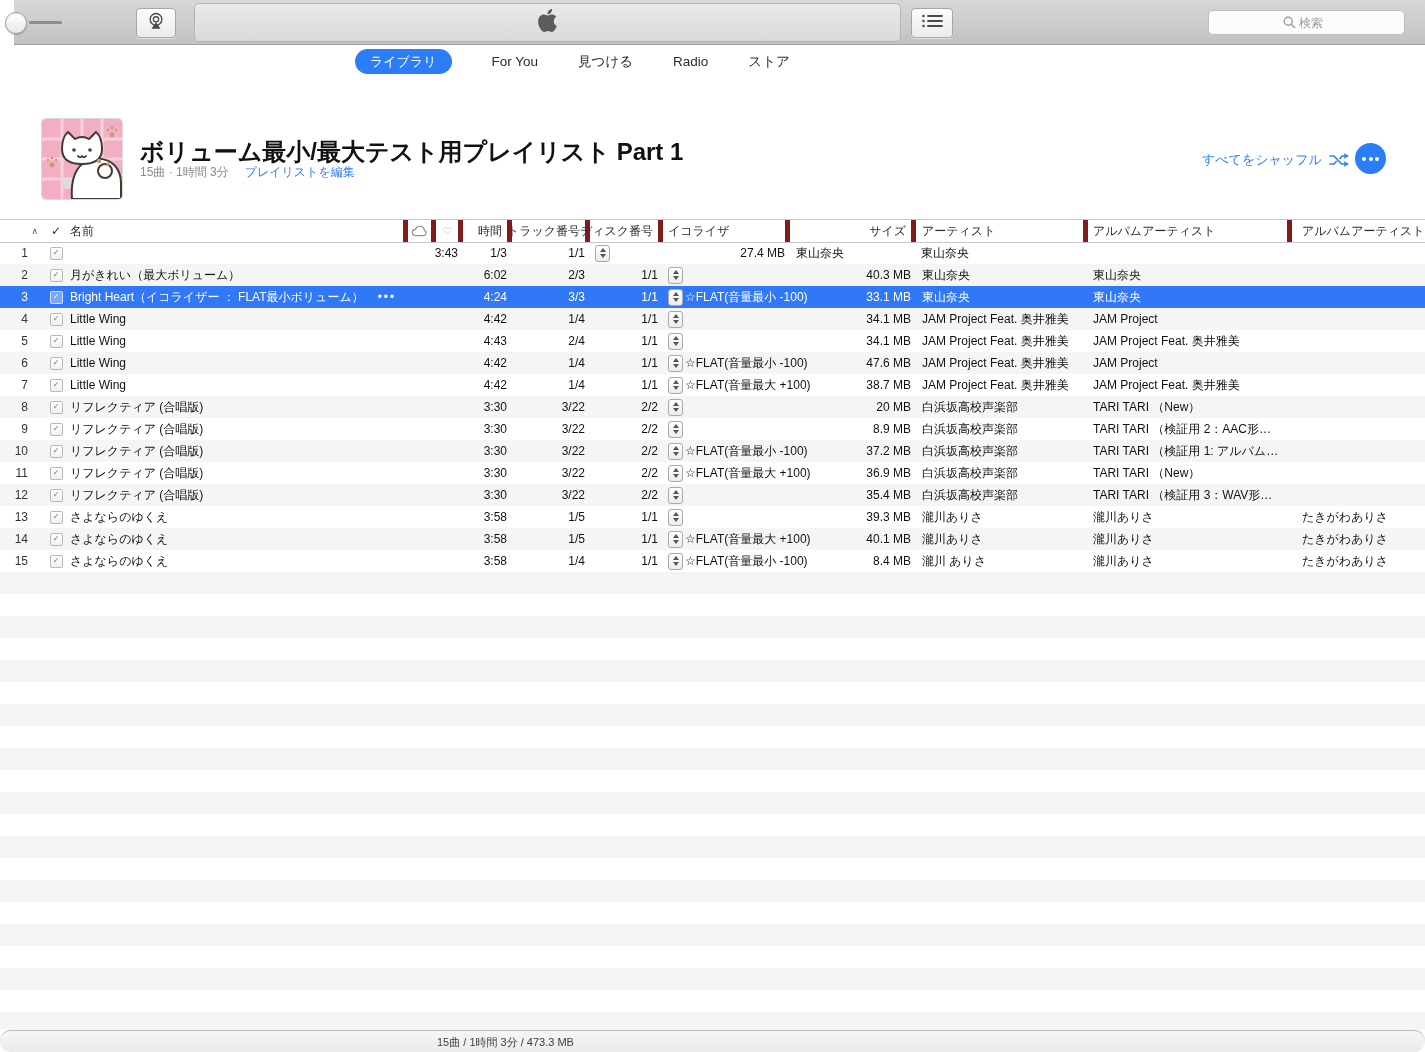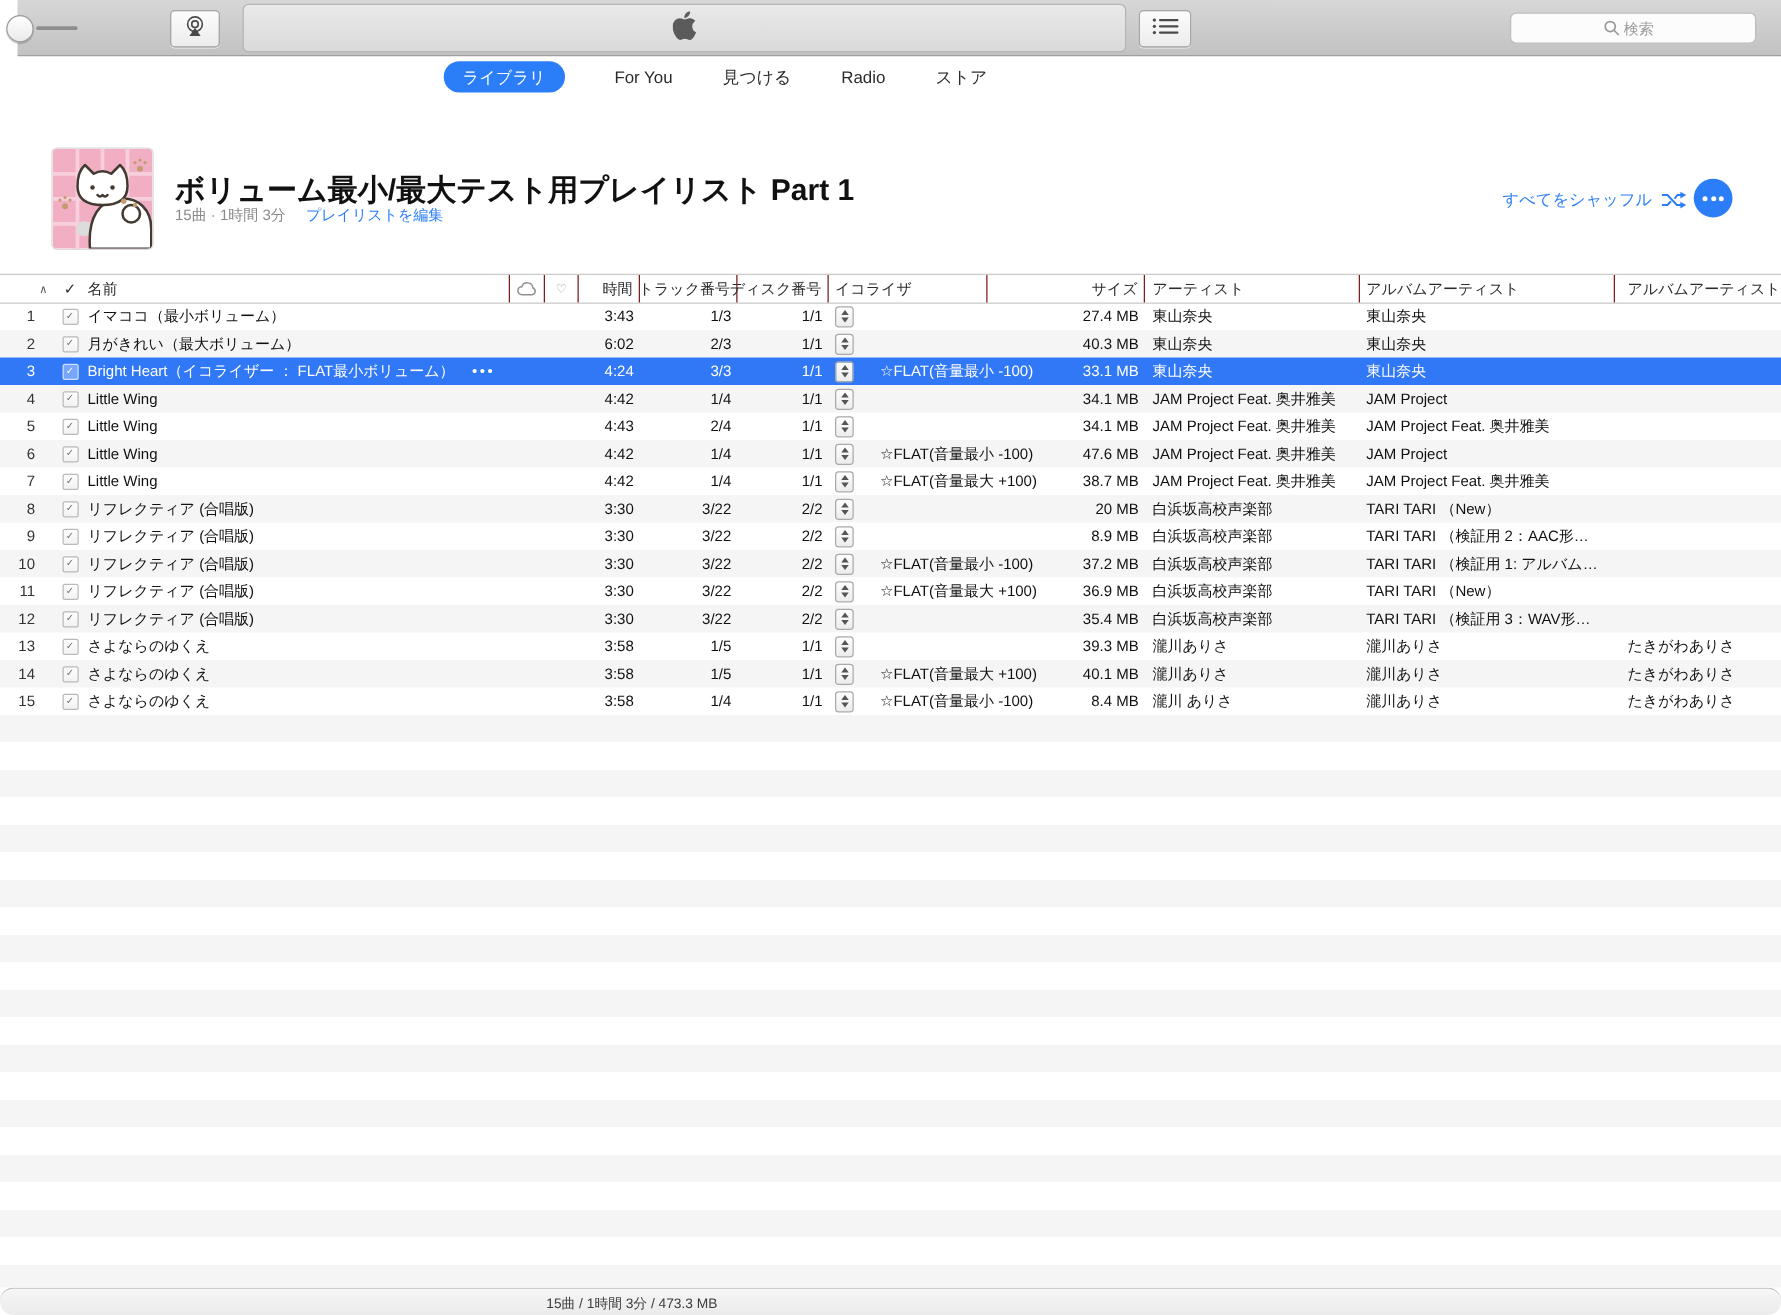--- a/index.html
+++ b/index.html
@@ -56,40 +56,40 @@
   .c-num{justify-content:flex-end;padding-right:16px;color:#333;}
   .thead .c-num{padding-right:6px;font-size:9px;color:#555;}
   .c-check{justify-content:center;}
   .c-name{padding-left:2px;overflow:visible;}
   .c-cloud,.c-heart{justify-content:center;}
   .c-time,.c-track,.c-disc,.c-size{justify-content:flex-end;padding-right:5px;}
   .c-eq{padding-left:5px;overflow:visible;}
   .c-artist{padding-left:6px;overflow:hidden;}
   .c-album{padding-left:5px;overflow:hidden;}
   .c-yomi{padding-left:10px;overflow:hidden;}
-  .thead .sep{border-right:1px solid #7f1d1d;font-family:Liberation Mono, monospace;}
+  .thead .sep{border-right:5px solid #7f1d1d;font-family:Liberation Mono, monospace;}
 
   .tbody{position:absolute;top:242px;left:0;width:1425px;}
   .trow{height:22px;color:#111;}
   .trow.alt{background:var(--stripe);}
   .trow.sel{background:var(--selection);color:#fff;}
   .trow.sel .c-num{color:#fff;}
 
   .cb{width:11px;height:11px;border:1px solid #b9b9b9;border-radius:2px;
     background:linear-gradient(#fefefe,#f2f2f2);display:flex;align-items:center;justify-content:center;
     font-size:8px;color:#6f6f6f;line-height:1;}
   .sel .cb{border-color:rgba(255,255,255,.65);background:rgba(255,255,255,.35);color:#fff;}
 
   .step{width:13px;height:15px;border:1px solid #a9a9a9;border-radius:3px;flex:none;
     background:linear-gradient(#fefefe,#ececec);display:flex;flex-direction:column;
     align-items:center;justify-content:center;}
   .step i{display:block;width:0;height:0;border-left:3px solid transparent;border-right:3px solid transparent;}
   .step .up{border-bottom:4px solid #555;margin-bottom:2px;}
   .step .dn{border-top:4px solid #555;}
-  .eqlab{margin-left:21px;}
+  .eqlab{margin-left:2px;}
   .more-dots{margin-left:14px;letter-spacing:2px;font-size:12px;color:#fff;}
 
   .empty-stripes{position:absolute;top:572px;left:0;right:0;height:458px;
     background:repeating-linear-gradient(to bottom,var(--stripe) 0 22px,#ffffff 22px 44px);}
 
   
   .statusbar{position:absolute;bottom:0;left:0;right:0;height:21px;border-top:1px solid #bebebe;
     background:linear-gradient(#f6f6f6,#ebebeb);font-size:11px;color:#3d3d3d;border-radius:11px;}
   .statusbar span{position:absolute;left:437px;top:4px;}
 </style>
@@ -218,23 +218,20 @@
     <div class="tc c-album sep">アルバムアーティスト</div>
     <div class="tc c-yomi">アルバムアーティスト（読み）</div>
   </div>
 
   <div class="tbody">
       <div class="trow grid">
         <div class="tc c-num">1</div>
         <div class="tc c-check">
           <div class="cb">✓</div>
         </div>
-        <div class="tc c-name">
-          <span>イマココ（最小ボリューム）</span>
-        </div>
         <div class="tc c-cloud"></div>
         <div class="tc c-heart"></div>
         <div class="tc c-time">3:43</div>
         <div class="tc c-track">1/3</div>
         <div class="tc c-disc">1/1</div>
         <div class="tc c-eq">
           <div class="step">
             <i class="up"></i>
             <i class="dn"></i>
           </div>

